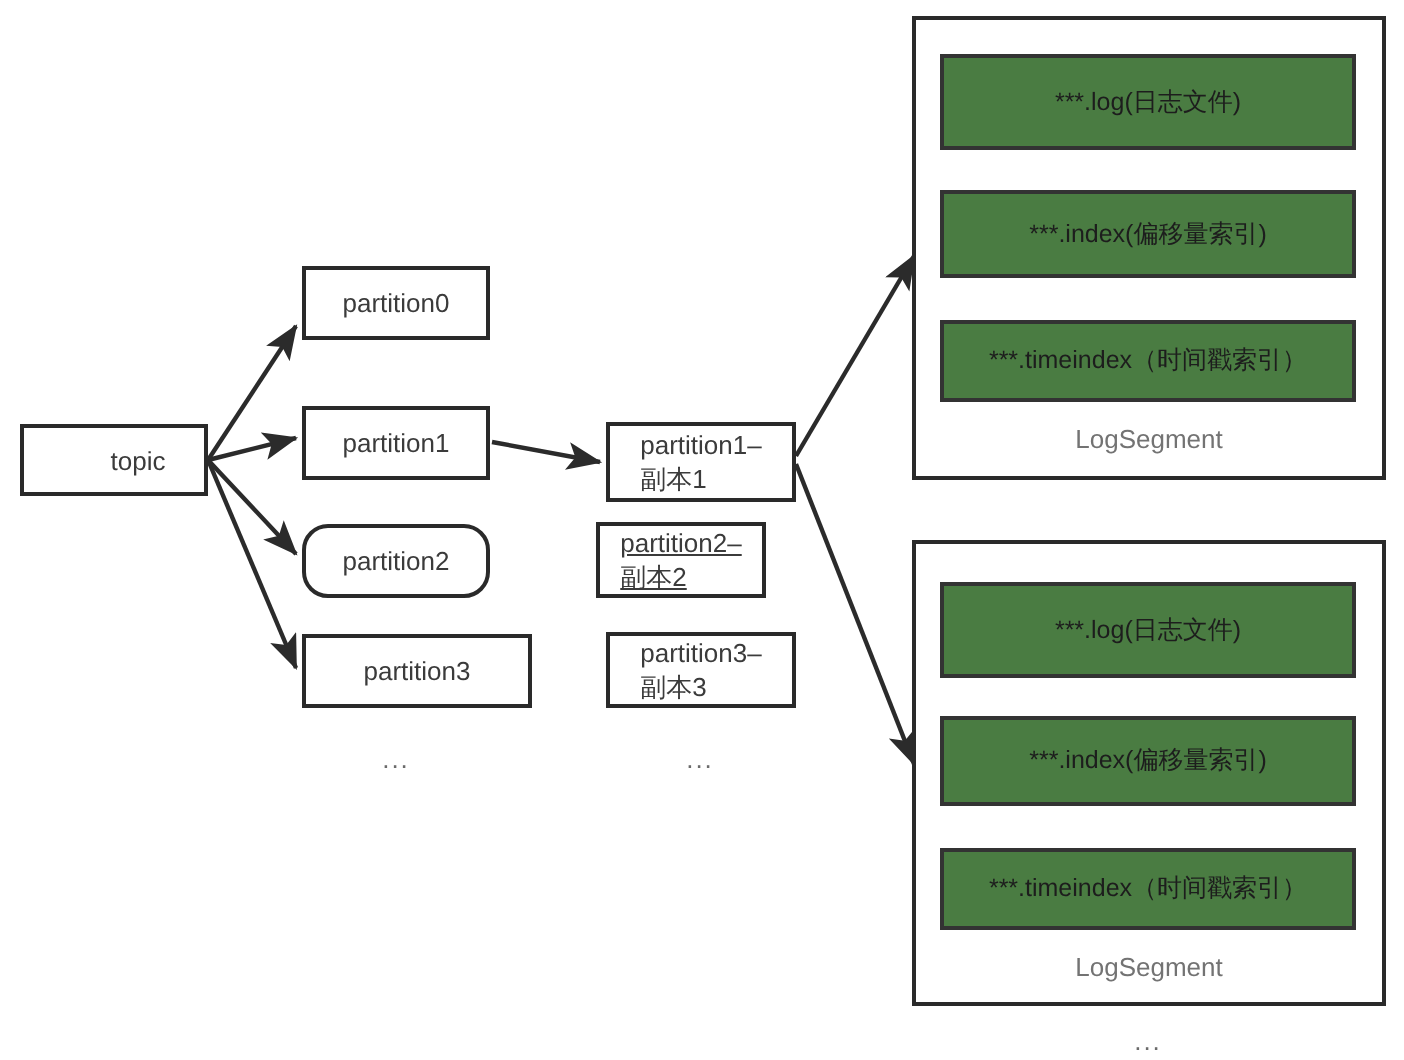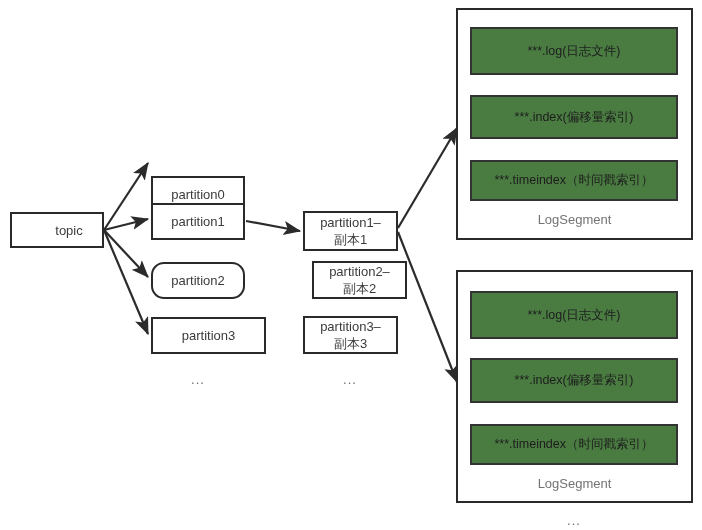--- a/index.html
+++ b/index.html
@@ -26,21 +26,21 @@
   }
   .node {
     position: absolute;
     box-sizing: border-box;
     border: 2px solid #2a2a2a;
     background: #ffffff;
     color: #3b3b3b;
     display: flex;
     align-items: center;
     justify-content: center;
-    text-align: center;
+    text-align: left;
     font-size: 13px;
     line-height: 17px;
     white-space: pre-line;
     z-index: 3;
   }
   .node.green {
     background: #4a7c42;
     border: 2px solid #333333;
     color: #1d1d1d;
     font-size: 12.5px;
@@ -90,30 +90,30 @@
 
     <line x1="246" y1="221" x2="300" y2="231" stroke="#2b2b2b" stroke-width="2.2" marker-end="url(#arrowhead)"></line>
 
     <line x1="398" y1="228" x2="457" y2="128" stroke="#2b2b2b" stroke-width="2.2" marker-end="url(#arrowhead)"></line>
 
     <line x1="398" y1="232" x2="457" y2="382" stroke="#2b2b2b" stroke-width="2.2" marker-end="url(#arrowhead)"></line>
   </svg>
 
   <div class="node" style="left:10px; top:212px; width:94px; height:36px;padding-left:24px;">topic</div>
 
-  <div class="node" style="left:151px; top:133px; width:94px; height:37px;margin-top:43px;">partition0</div>
+  <div class="node" style="left:151px; top:133px; width:94px; height:37px;">partition0</div>
   <div class="node" style="left:151px; top:203px; width:94px; height:37px;">partition1</div>
   <div class="node" style="left:151px; top:262px; width:94px; height:37px;border-radius:13px;">partition2</div>
   <div class="node" style="left:151px; top:317px; width:115px; height:37px;">partition3</div>
 
   <div class="ellipsis" style="left:158px; top:372px; width:80px;">...</div>
 
   <div class="node" style="left:303px; top:211px; width:95px; height:40px;">partition1–
 副本1</div>
-  <div class="node" style="left:312px; top:261px; width:95px; height:38px;">partition2–
+  <div class="node" style="left:298px; top:261px; width:85px; height:38px;text-decoration:underline;">partition2–
 副本2</div>
   <div class="node" style="left:303px; top:316px; width:95px; height:38px;">partition3–
 副本3</div>
 
   <div class="ellipsis" style="left:310px; top:372px; width:80px;">...</div>
 
   <div class="container-box" style="left:456px; top:8px; width:237px; height:232px;"></div>
   <div class="node green" style="left:470px; top:27px; width:208px; height:48px;">***.log(日志文件)</div>
   <div class="node green" style="left:470px; top:95px; width:208px; height:44px;">***.index(偏移量索引)</div>
   <div class="node green" style="left:470px; top:160px; width:208px; height:41px;">***.timeindex（时间戳索引）</div>

